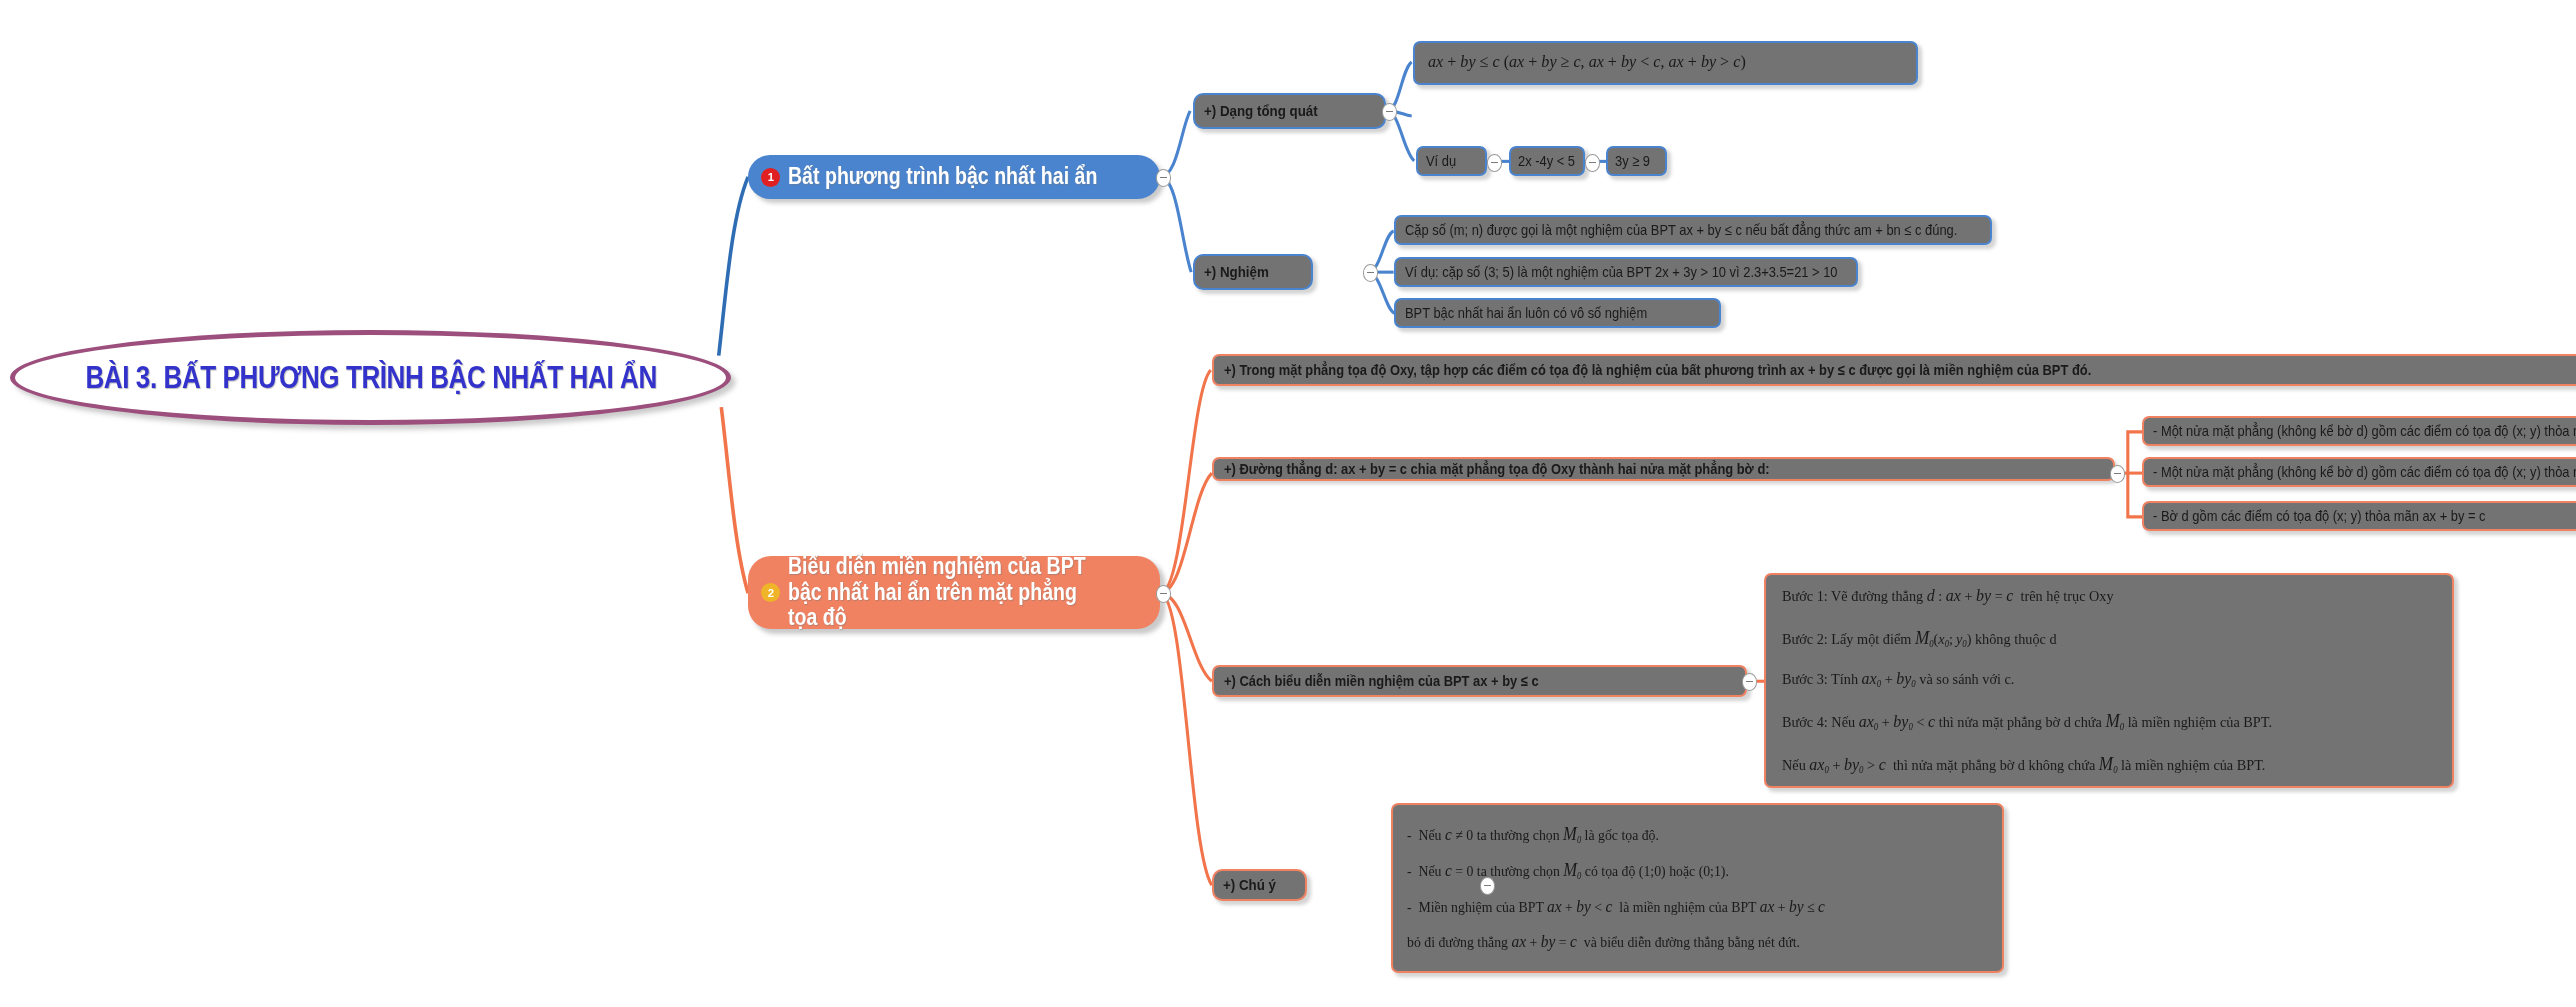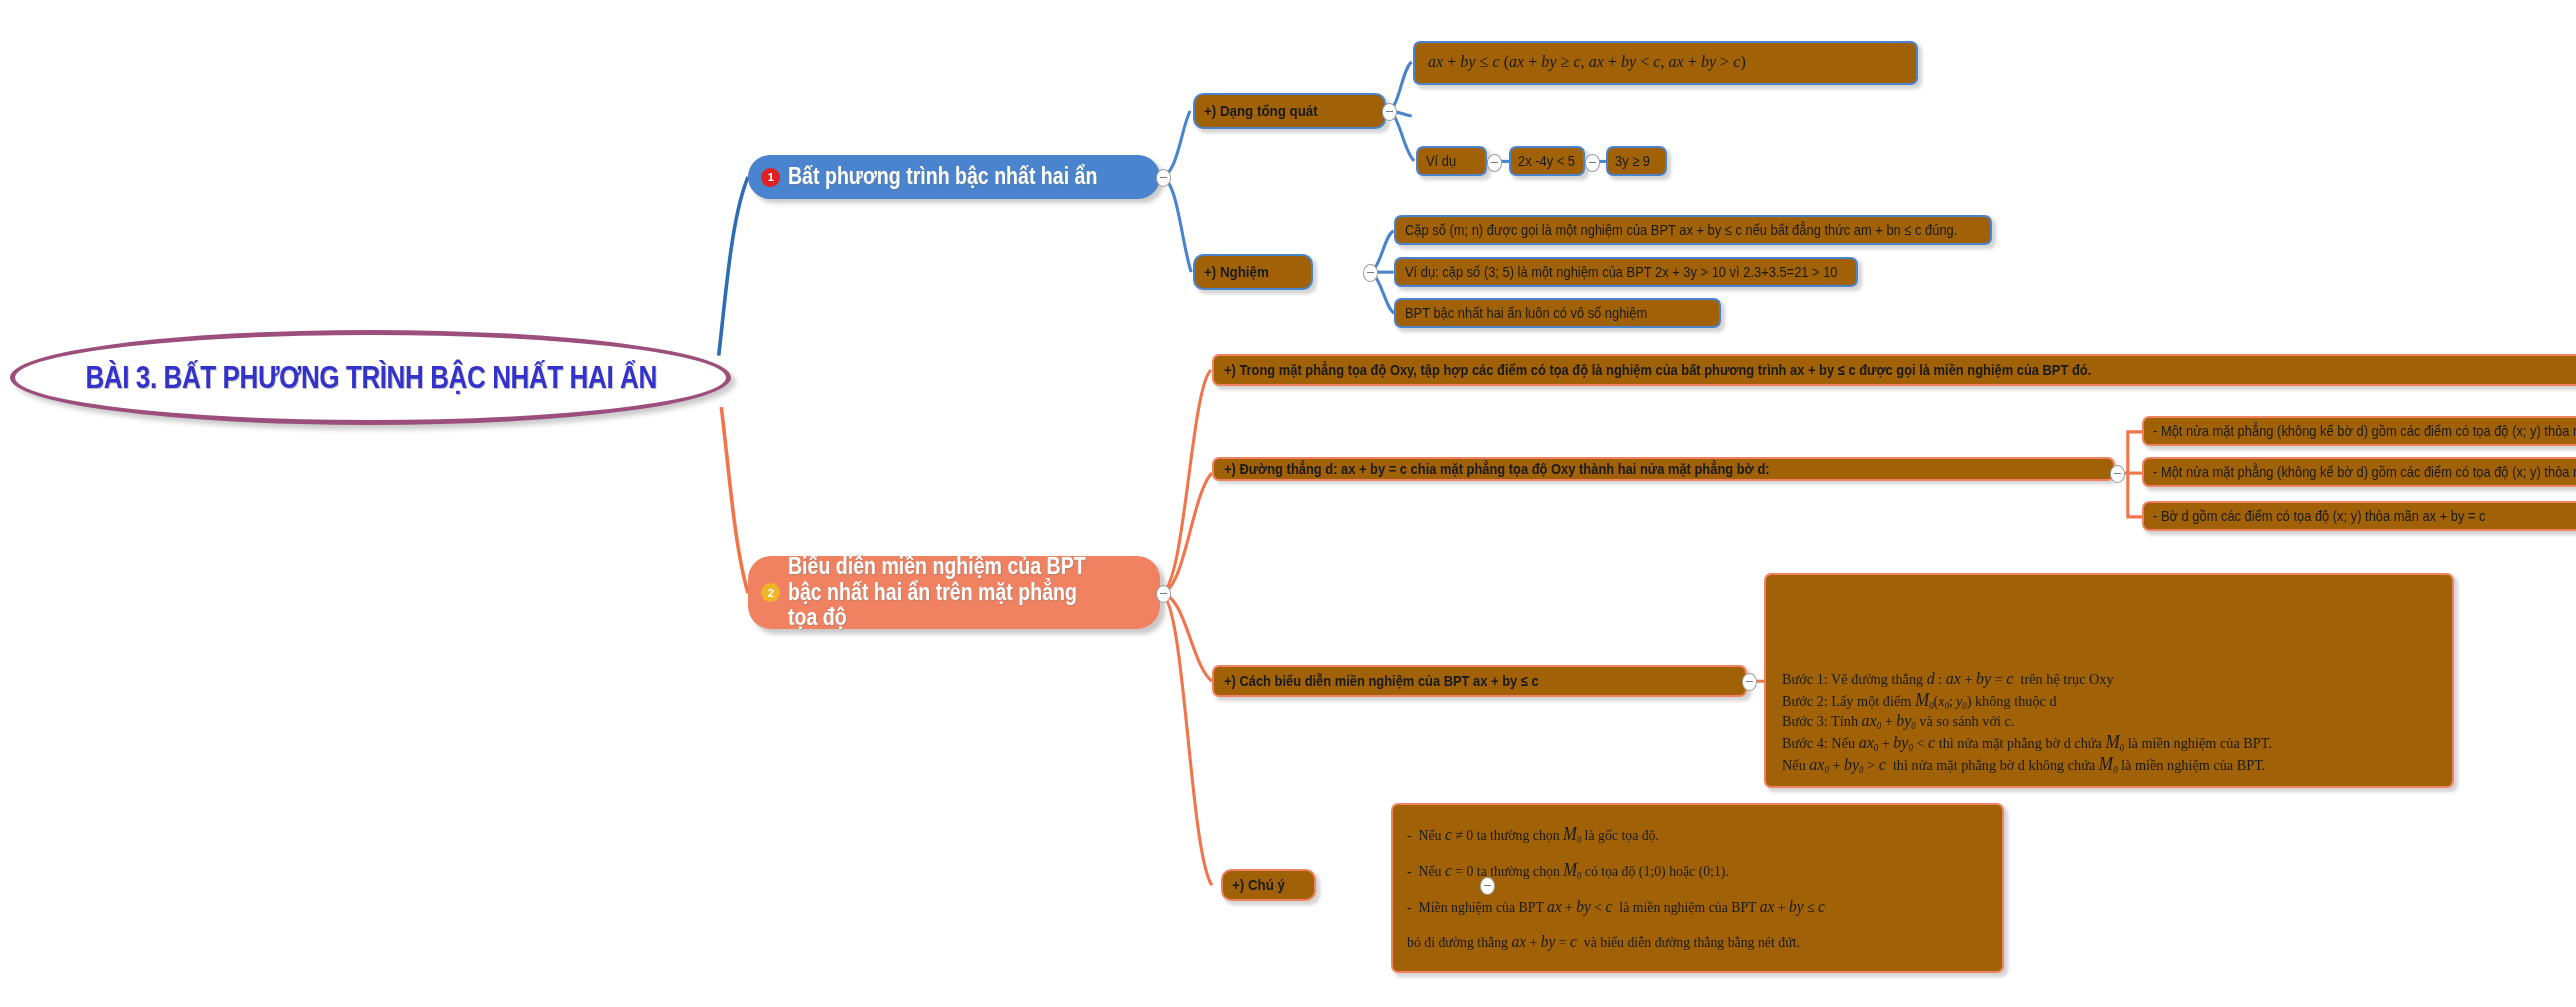--- a/index.html
+++ b/index.html
@@ -86,21 +86,21 @@
   }
   .pill .pill-label.two-line { white-space: pre-line; }
 
   #node-bpt        { left: 748px; top: 155px;  width: 412px; height: 44px; padding: 0 15.5px 0 13.4px; }
   #node-bieudien   { left: 748px; top: 556px; width: 412px; height: 73px; padding: 0 15.5px 0 13.4px; }
 
   
   .box {
     position: absolute;
     box-sizing: border-box;
-    background: #a16207;
+    background: #737373;
     border-width: 2.1px;
     border-style: solid;
     border-radius: 7.2px;
     display: flex;
     align-items: center;
     box-shadow: 3.1px 3.1px 3.6px rgba(160,160,160,0.45);
   }
   .box.b-blue   { border-color: #4A84CE; }
   .box.b-orange { border-color: #F08262; }
   .box .txt {
@@ -266,39 +266,39 @@
   </div>
   <div class="box b-orange" style="left:2142px; top:501px; width:515px; height:30px; padding:0 9.3px;">
     <span class="txt">- Bờ d gồm các điểm có tọa độ (x; y) thỏa mãn ax + by = c</span>
   </div>
 
   <div class="box b-orange" style="left:1212px; top:665px; width:535px; height:32px; padding:0 10.3px;align-items:center;">
     <span class="txt bold">+) Cách biểu diễn miền nghiệm của BPT ax + by ≤ c</span>
   </div>
   <div class="toggle" style="left:1742px; top:673px;"></div>
 
-  <div class="box b-orange serif-box" style="left:1764px; top:573px; width:690px; height:215px; padding:11.3px 15.5px; flex-direction:column; align-items:flex-start; justify-content:flex-end;">
+  <div class="box b-orange serif-box" style="left:1764px; top:573px; width:690px; height:215px; padding:11.3px 15.5px; flex-direction:column; align-items:flex-start; justify-content:space-between;">
     <span class="serif" style="font-size:15.5px;">
       Bước 1: Vẽ đường thẳng <span class="mi" style="font-size:1.12em;">d</span> : <span class="mi" style="font-size:1.12em;">ax</span> + <span class="mi" style="font-size:1.12em;">by</span> = <span class="mi" style="font-size:1.12em;">c</span>&nbsp; trên hệ trục Oxy
     </span>
     <span class="serif" style="font-size:15.5px;">
       Bước 2: Lấy một điểm <span class="mi" style="font-size:1.2em;">M</span><span class="sub mi">0</span>(<span class="mi">x</span><span class="sub mi">0</span>; <span class="mi">y</span><span class="sub mi">0</span>) không thuộc d
     </span>
     <span class="serif" style="font-size:15.5px;">
       Bước 3: Tính <span class="mi" style="font-size:1.12em;">ax</span><span class="sub mi">0</span> + <span class="mi" style="font-size:1.12em;">by</span><span class="sub mi">0</span> và so sánh với c.
     </span>
     <span class="serif" style="font-size:15.5px;">
       Bước 4: Nếu <span class="mi" style="font-size:1.12em;">ax</span><span class="sub mi">0</span> + <span class="mi" style="font-size:1.12em;">by</span><span class="sub mi">0</span> &lt; <span class="mi" style="font-size:1.12em;">c</span> thì nửa mặt phẳng bờ d chứa <span class="mi" style="font-size:1.2em;">M</span><span class="sub mi">0</span> là miền nghiệm của BPT.
     </span>
     <span class="serif" style="font-size:15.5px;">
       Nếu <span class="mi" style="font-size:1.12em;">ax</span><span class="sub mi">0</span> + <span class="mi" style="font-size:1.12em;">by</span><span class="sub mi">0</span> &gt; <span class="mi" style="font-size:1.12em;">c</span>&nbsp; thì nửa mặt phẳng bờ d không chứa <span class="mi" style="font-size:1.2em;">M</span><span class="sub mi">0</span> là miền nghiệm của BPT.
     </span>
   </div>
 
-  <div class="box b-orange heading-box" style="left:1212px; top:869px; width:95px; height:32px; padding:0 9.3px;margin-left:9px;">
+  <div class="box b-orange heading-box" style="left:1212px; top:869px; width:95px; height:32px; padding:0 9.3px;">
     <span class="txt bold">+) Chú ý</span>
   </div>
   <div class="toggle" style="left:1480px; top:877px;"></div>
 
   <div class="box b-orange serif-box" style="left:1391px; top:803px; width:613px; height:170px; padding:11.3px 14.4px; flex-direction:column; align-items:flex-start; justify-content:space-around;">
     <span class="serif" style="font-size:15px;">
       -&nbsp; Nếu <span class="mi" style="font-size:1.12em;">c</span> ≠ 0 ta thường chọn <span class="mi" style="font-size:1.2em;">M</span><span class="sub mi">0</span> là gốc tọa độ.
     </span>
     <span class="serif" style="font-size:15px;">
       -&nbsp; Nếu <span class="mi" style="font-size:1.12em;">c</span> = 0 ta thường chọn <span class="mi" style="font-size:1.2em;">M</span><span class="sub mi">0</span> có tọa độ (1;0) hoặc (0;1).

